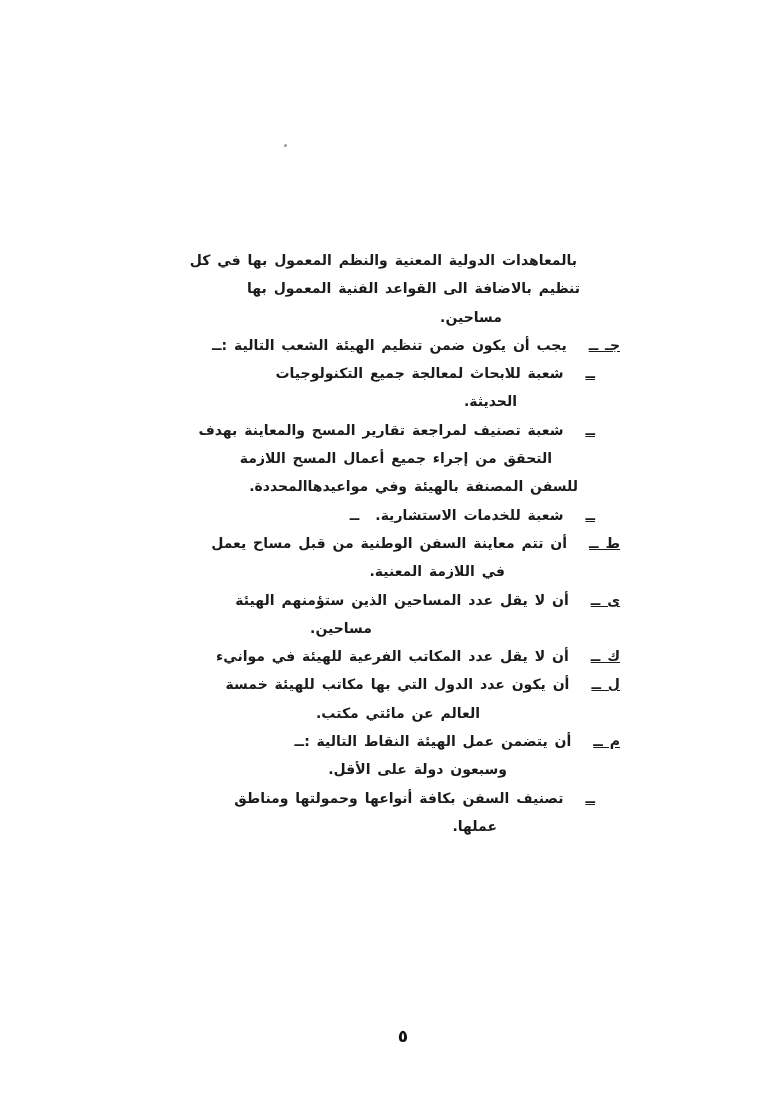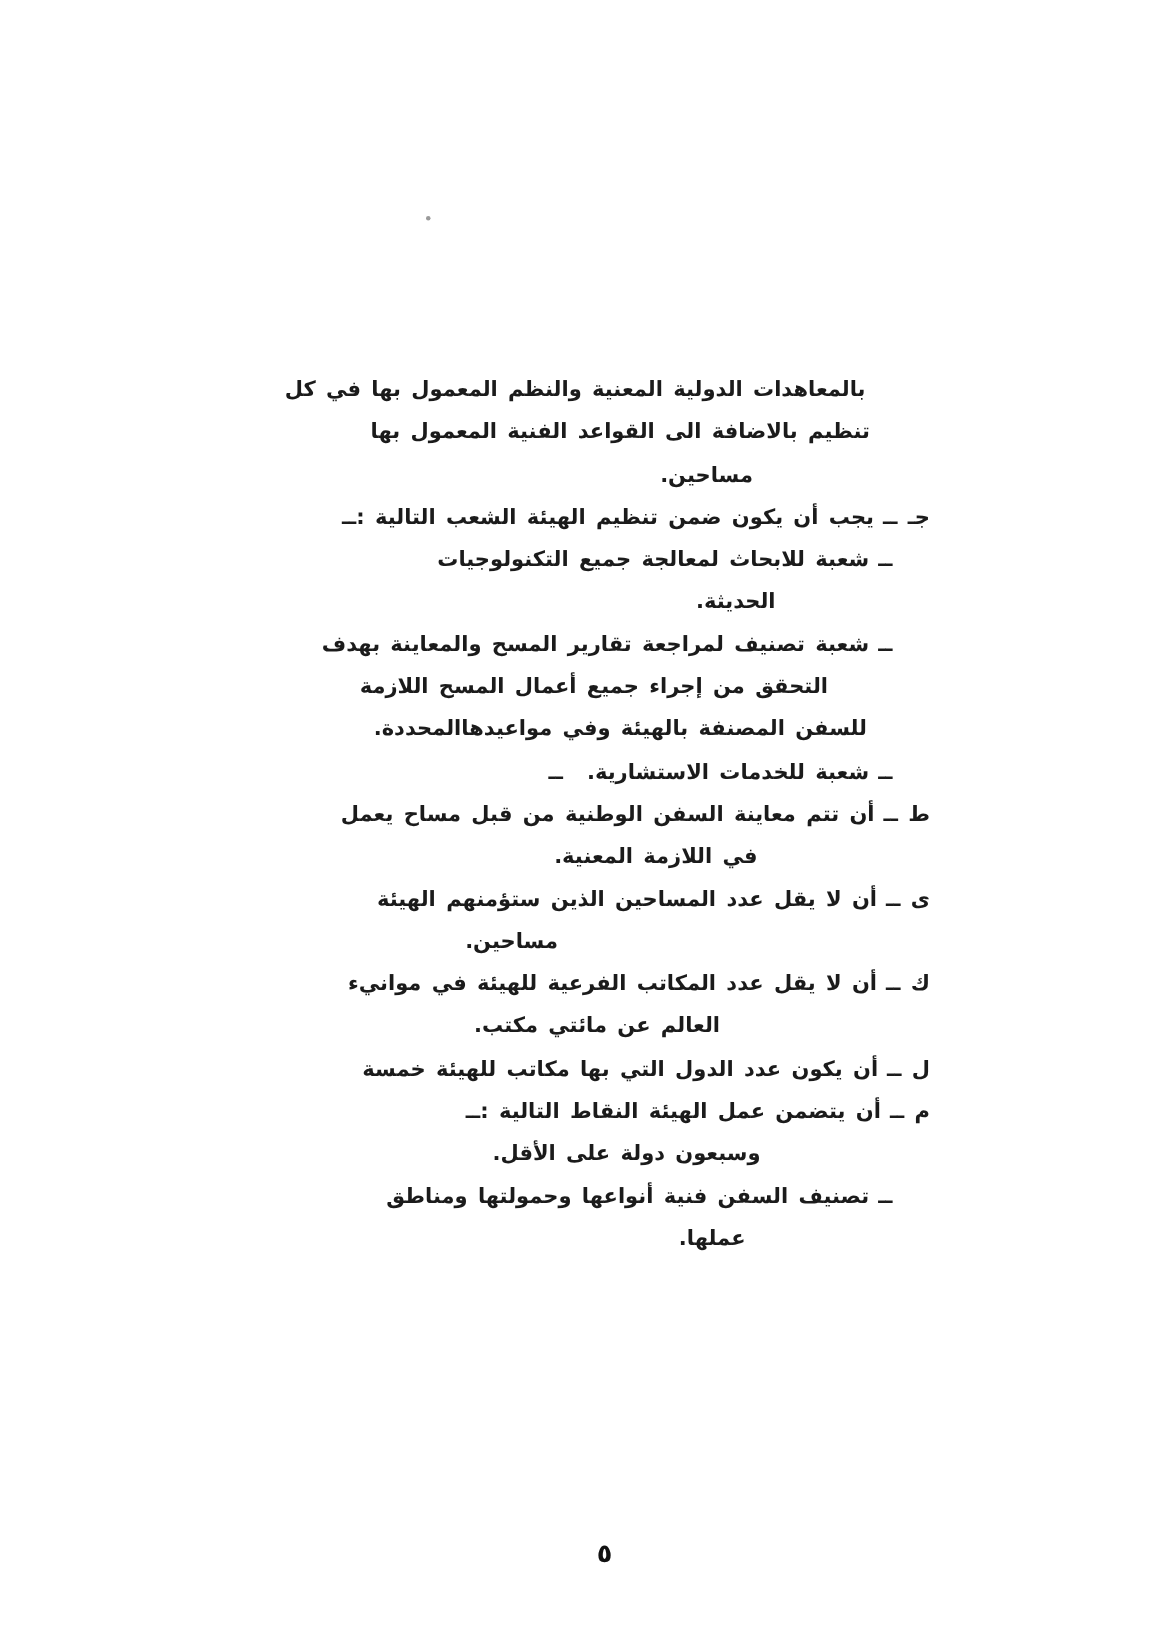--- a/index.html
+++ b/index.html
@@ -15,21 +15,21 @@
     top:246px;right:163px;width:430px;
     direction:rtl;
     text-align:right;
     font-size:14px;
     font-weight:700;
     line-height:28.3px;
     color:#1b1b1b;
     word-spacing:2px;
   }
   .ln{white-space:nowrap;height:28.3px;}
-  .mk{margin-left:6px;display:inline-block;}
+  .mk{margin-left:22px;display:inline-block;text-decoration:underline;}
   .t2{margin-right:16px;}
   .pagenum{
     position:absolute;
     top:1026px;left:391px;width:24px;
     text-align:center;
     direction:rtl;
     font-size:17px;font-weight:700;color:#111;
   }
   .speck{
     position:absolute;
@@ -62,27 +62,27 @@
 
     <div class="ln" style="padding-right:25px"><span class="mk">ــ</span><span>شعبة للخدمات الاستشارية.</span><span class="t2">ــ</span></div>
 
     <div class="ln" style="padding-right:0"><span class="mk">ط ــ</span><span>أن تتم معاينة السفن الوطنية من قبل مساح يعمل</span></div>
     <div class="ln" style="padding-right:115px"><span>في اللازمة المعنية.</span></div>
 
     <div class="ln" style="padding-right:0"><span class="mk">ى ــ</span><span>أن لا يقل عدد المساحين الذين ستؤمنهم الهيئة</span></div>
     <div class="ln" style="padding-right:248px"><span>مساحين.</span></div>
 
     <div class="ln" style="padding-right:0"><span class="mk">ك ــ</span><span>أن لا يقل عدد المكاتب الفرعية للهيئة في موانيء</span></div>
+    <div class="ln" style="padding-right:0"><span class="mk">ل ــ</span><span>أن يكون عدد الدول التي بها مكاتب للهيئة خمسة</span></div>
+
     <div class="ln" style="padding-right:140px"><span>العالم عن مائتي مكتب.</span></div>
-
-    <div class="ln" style="padding-right:0"><span class="mk">ل ــ</span><span>أن يكون عدد الدول التي بها مكاتب للهيئة خمسة</span></div>
     <div class="ln" style="padding-right:0"><span class="mk">م ــ</span><span>أن يتضمن عمل الهيئة النقاط التالية :ــ</span></div>
 
     <div class="ln" style="padding-right:113px"><span>وسبعون دولة على الأقل.</span></div>
 
-    <div class="ln" style="padding-right:25px"><span class="mk">ــ</span><span>تصنيف السفن فنية أنواعها وحمولتها ومناطق</span></div>
+    <div class="ln" style="padding-right:25px"><span class="mk">ــ</span><span>تصنيف السفن بكافة أنواعها وحمولتها ومناطق</span></div>
     <div class="ln" style="padding-right:123px"><span>عملها.</span></div>
 
   </div>
 
   <div class="pagenum">٥</div>
 
 </div>
 
 </body></html>

